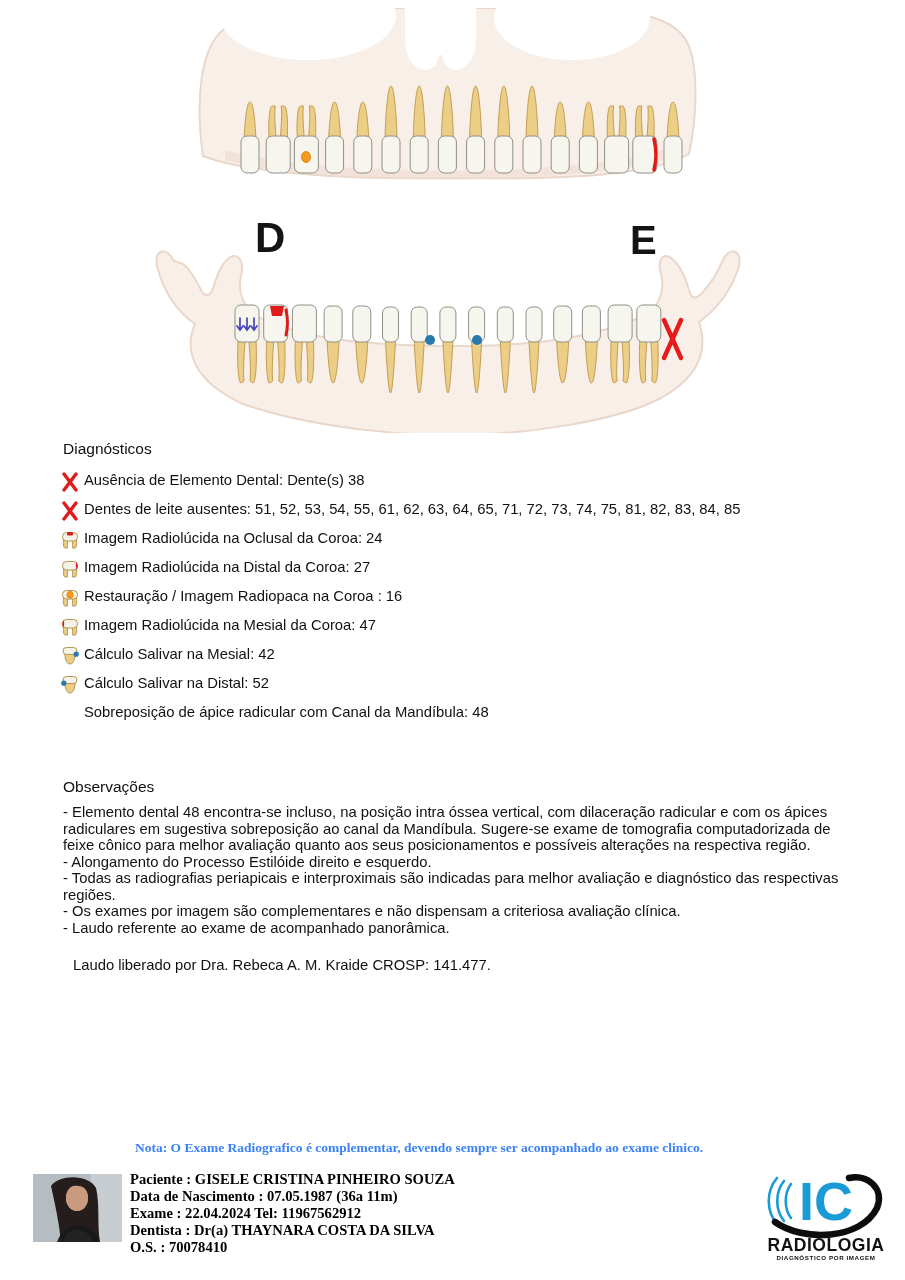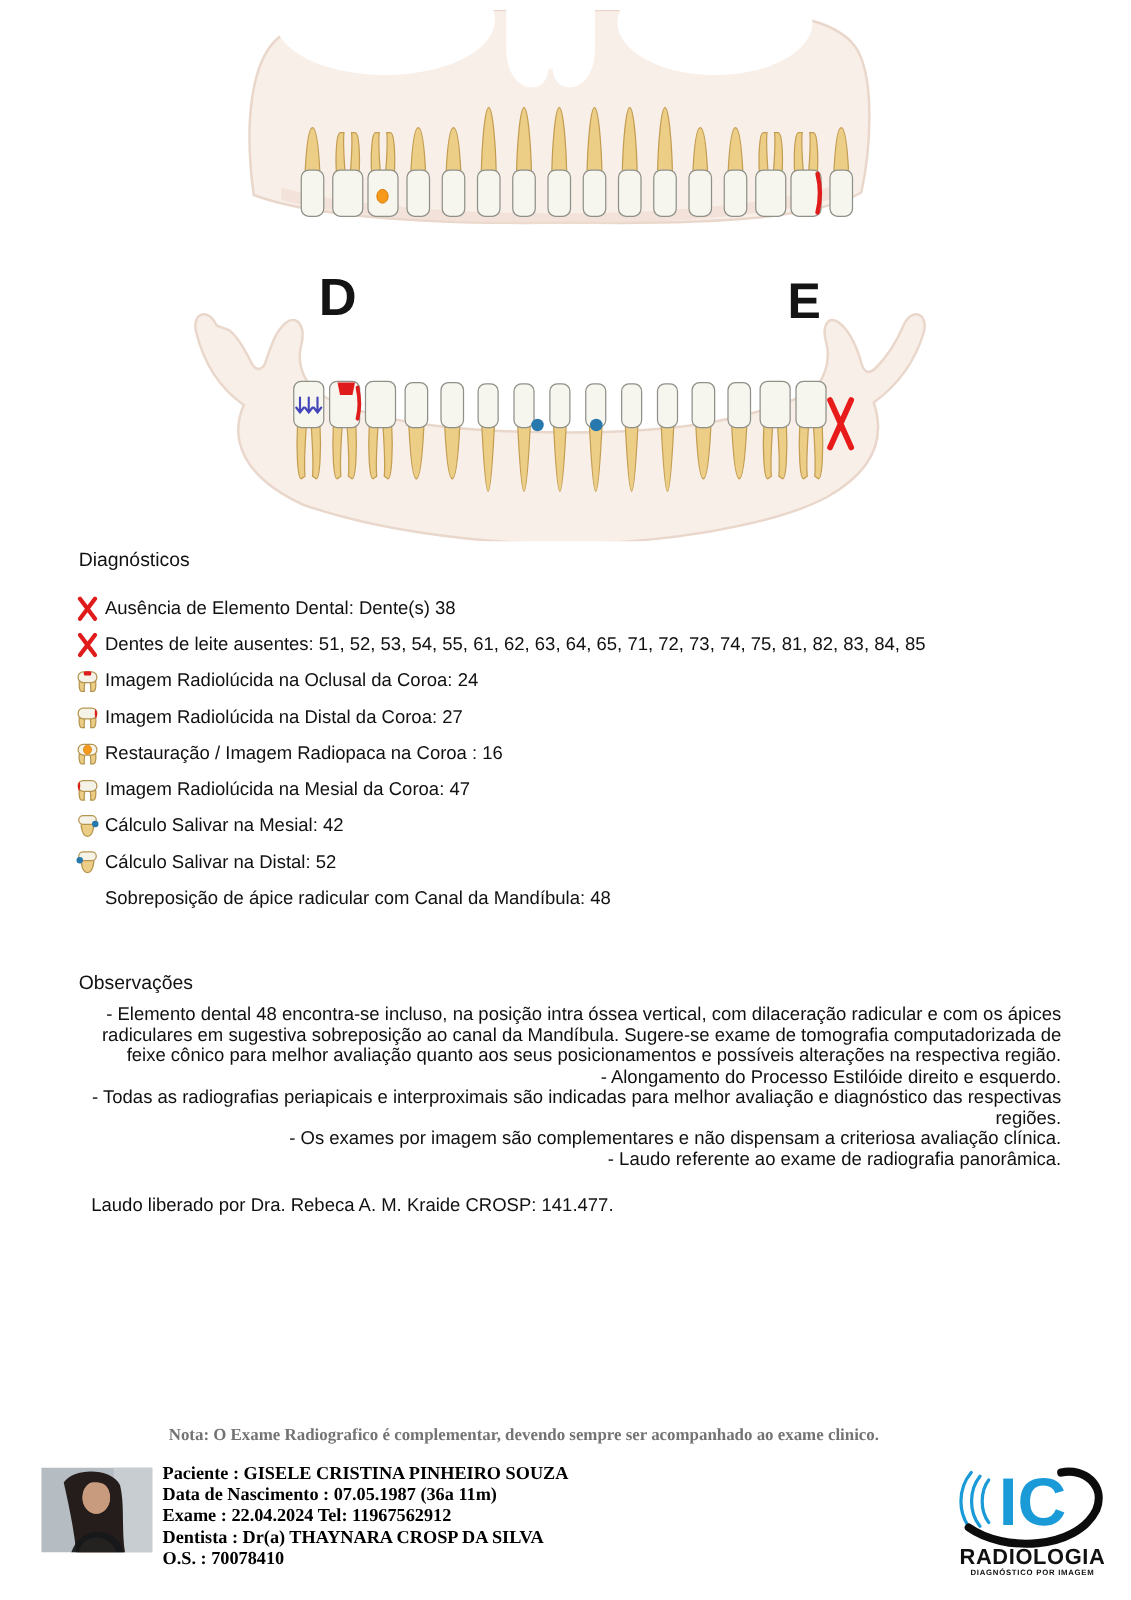--- a/index.html
+++ b/index.html
@@ -12,35 +12,35 @@
   .bone{fill:#f9efe9;stroke:#ead7cb;stroke-width:2;}
   .sinus{fill:#ffffff;}
   .root{fill:#ecce86;stroke:#c39d52;stroke-width:1;}
   .crown{fill:#f6f6ef;stroke:#8f9088;stroke-width:1;}
   .jaw-label{font-family:"Liberation Sans",sans-serif;font-weight:600;fill:#141414;}
 
   
   .section-title{font-size:15.5px;font-weight:normal;}
   #diag-title{left:63px;top:440px;}
   #diag-list{left:60px;top:472px;width:790px;}
-  .diag-row{display:flex;align-items:center;height:29px;}
+  .diag-row{display:flex;align-items:flex-start;height:29px;}
   .diag-icon{width:20px;height:20px;flex:0 0 20px;margin-right:4px;}
   .diag-text{font-size:14.8px;white-space:nowrap;}
   .ic-root{fill:#eccd86;stroke:#b5954f;stroke-width:1;}
   .ic-crown{fill:#f5f3e8;stroke:#b5954f;stroke-width:1;}
 
   
   #obs-title{left:63px;top:778px;}
-  #obs-body{left:63px;top:804px;width:786px;font-size:14.8px;line-height:16.5px;text-align:right;}
+  #obs-body{left:63px;top:804px;width:786px;font-size:14.8px;line-height:16.5px;}
   #obs-body p{margin:0;}
   #release-line{left:73px;top:957px;font-size:14.8px;}
 
   
   #note-line{left:135px;top:1140px;font-family:"Liberation Serif",serif;
-             font-weight:bold;font-size:13.5px;color:#737373;}
+             font-weight:bold;font-size:13.5px;color:#3b82f6;}
   #photo{left:33px;top:1174px;width:89px;height:68px;}
   #patient-block{left:130px;top:1171px;font-family:"Liberation Serif",serif;
                  font-weight:bold;font-size:14.6px;line-height:17px;color:#000000;}
   #logo{left:755px;top:1158px;width:142px;height:108px;}
   #logo text{font-family:"Liberation Sans",sans-serif;}
 </style>
 </head>
 <body>
 
 <div id="page">
@@ -235,21 +235,21 @@
     </div>
   </div>
 
   <div id="obs-title" class="abs section-title">Observações</div>
 
   <div id="obs-body" class="abs">
     <p>- Elemento dental 48 encontra-se incluso, na posição intra óssea vertical, com dilaceração radicular e com os ápices radiculares em sugestiva sobreposição ao canal da Mandíbula. Sugere-se exame de tomografia computadorizada de feixe cônico para melhor avaliação quanto aos seus posicionamentos e possíveis alterações na respectiva região.</p>
     <p>- Alongamento do Processo Estilóide direito e esquerdo.</p>
     <p>- Todas as radiografias periapicais e interproximais são indicadas para melhor avaliação e diagnóstico das respectivas regiões.</p>
     <p>- Os exames por imagem são complementares e não dispensam a criteriosa avaliação clínica.</p>
-    <p>- Laudo referente ao exame de radiografia panorâmica.</p>
+    <p>- Laudo referente ao exame de acompanhado panorâmica.</p>
   </div>
 
   <div id="release-line" class="abs">Laudo liberado por Dra. Rebeca A. M. Kraide CROSP: 141.477.</div>
 
   <div id="note-line" class="abs">Nota: O Exame Radiografico é complementar, devendo sempre ser acompanhado ao exame clinico.</div>
 
   <svg id="photo" class="abs" viewBox="0 0 89 68">
     <rect width="89" height="68" fill="#b6bdc2"></rect>
     <rect x="58" width="31" height="68" fill="#c7cdd1"></rect>
     <path d="M18,12 C26,0 56,0 63,14 C67,30 64,50 67,68 L28,68 C26,48 22,30 18,12 Z" fill="#241d1b"></path>
@@ -257,21 +257,21 @@
     <path d="M30,68 C33,52 55,52 60,68 Z" fill="#b98f72"></path>
     <path d="M24,68 C31,46 60,46 66,68 Z" fill="#17181a" opacity="0.92"></path>
     <ellipse cx="44" cy="24" rx="11" ry="13" fill="#c99b7e"></ellipse>
     <path d="M33,16 C36,10 52,10 55,18 C55,12 50,7 44,7 C38,7 34,11 33,16 Z" fill="#241d1b"></path>
   </svg>
 
   <div id="patient-block" class="abs">
     <div>Paciente : GISELE CRISTINA PINHEIRO SOUZA</div>
     <div>Data de Nascimento : 07.05.1987 (36a 11m)</div>
     <div>Exame : 22.04.2024 Tel: 11967562912</div>
-    <div>Dentista : Dr(a) THAYNARA CROSP DA SILVA</div>
+    <div>Dentista : Dr(a) THAYNARA COSTA DA SILVA</div>
     <div>O.S. : 70078410</div>
   </div>
 
   <svg id="logo" class="abs" viewBox="0 0 142 108">
     <g stroke="#1a9bd8" fill="none" stroke-width="2.6" stroke-linecap="round">
       <path d="M36,26 C29,35 29,51 36,60"></path>
       <path d="M29,23 C20,34 20,52 29,63"></path>
       <path d="M22,20 C11,33 11,53 22,66"></path>
     </g>
     <text x="44" y="62" font-size="54" font-weight="bold" fill="#1a9bd8">IC</text>

